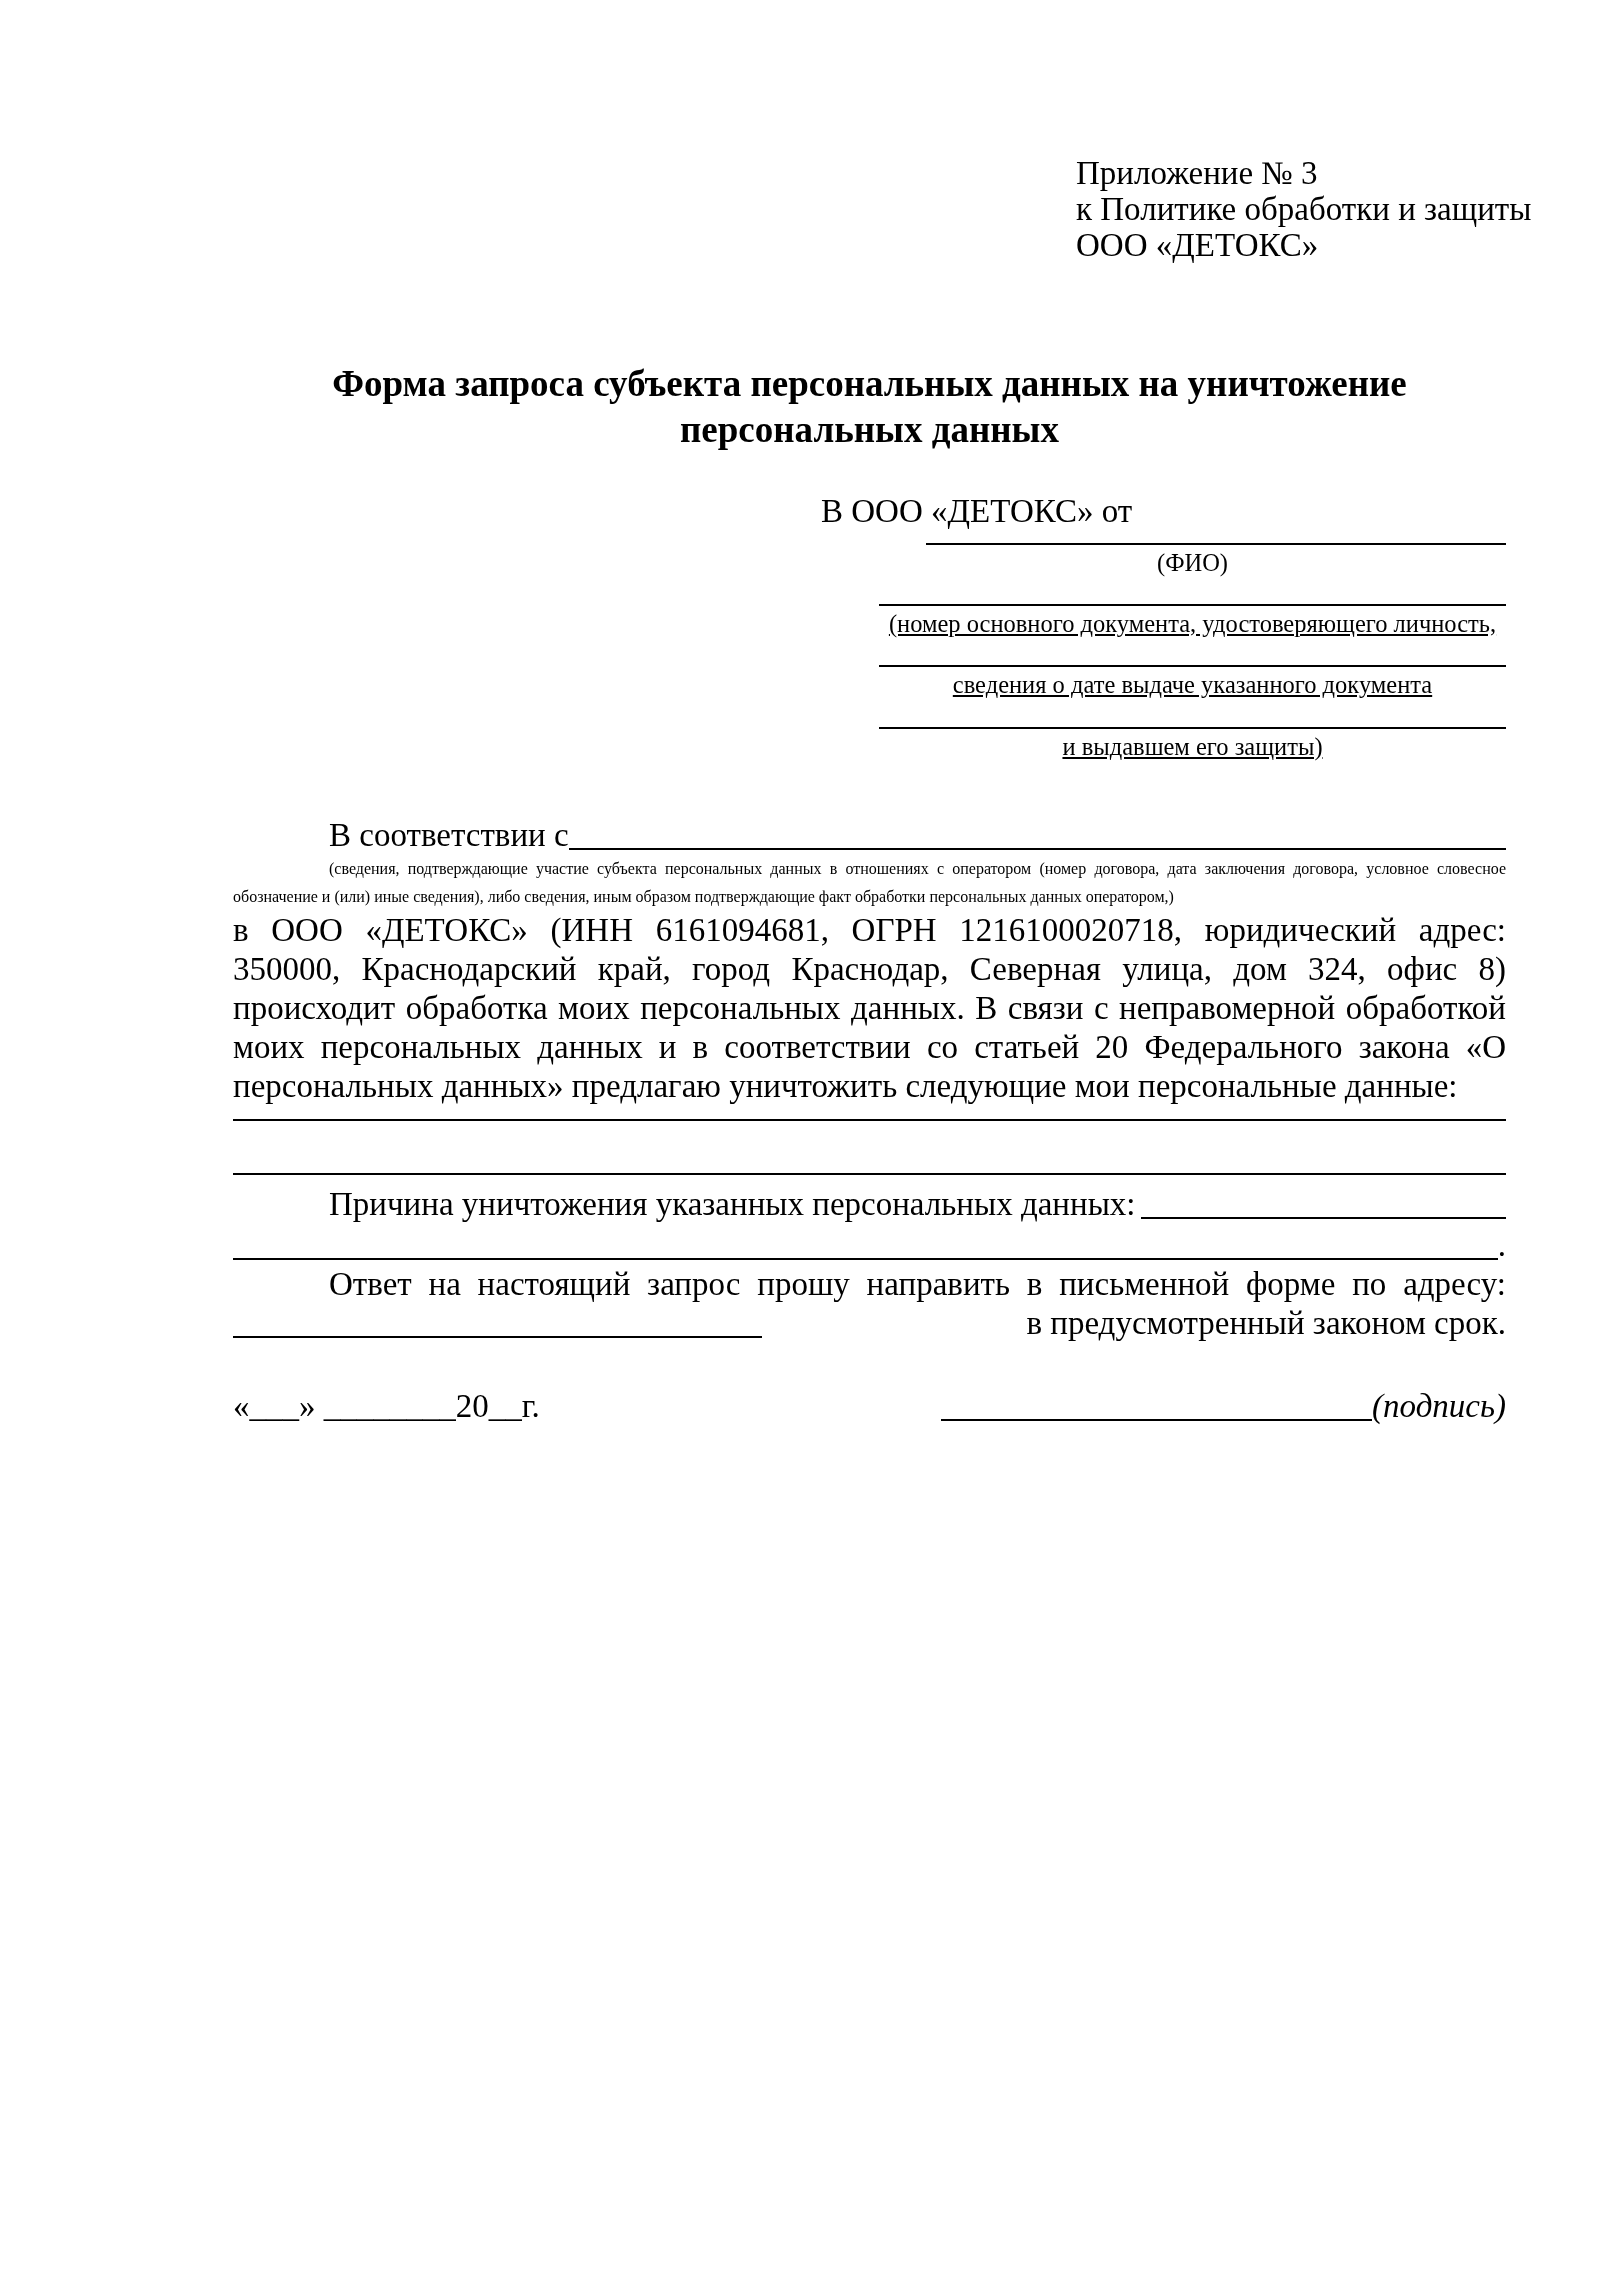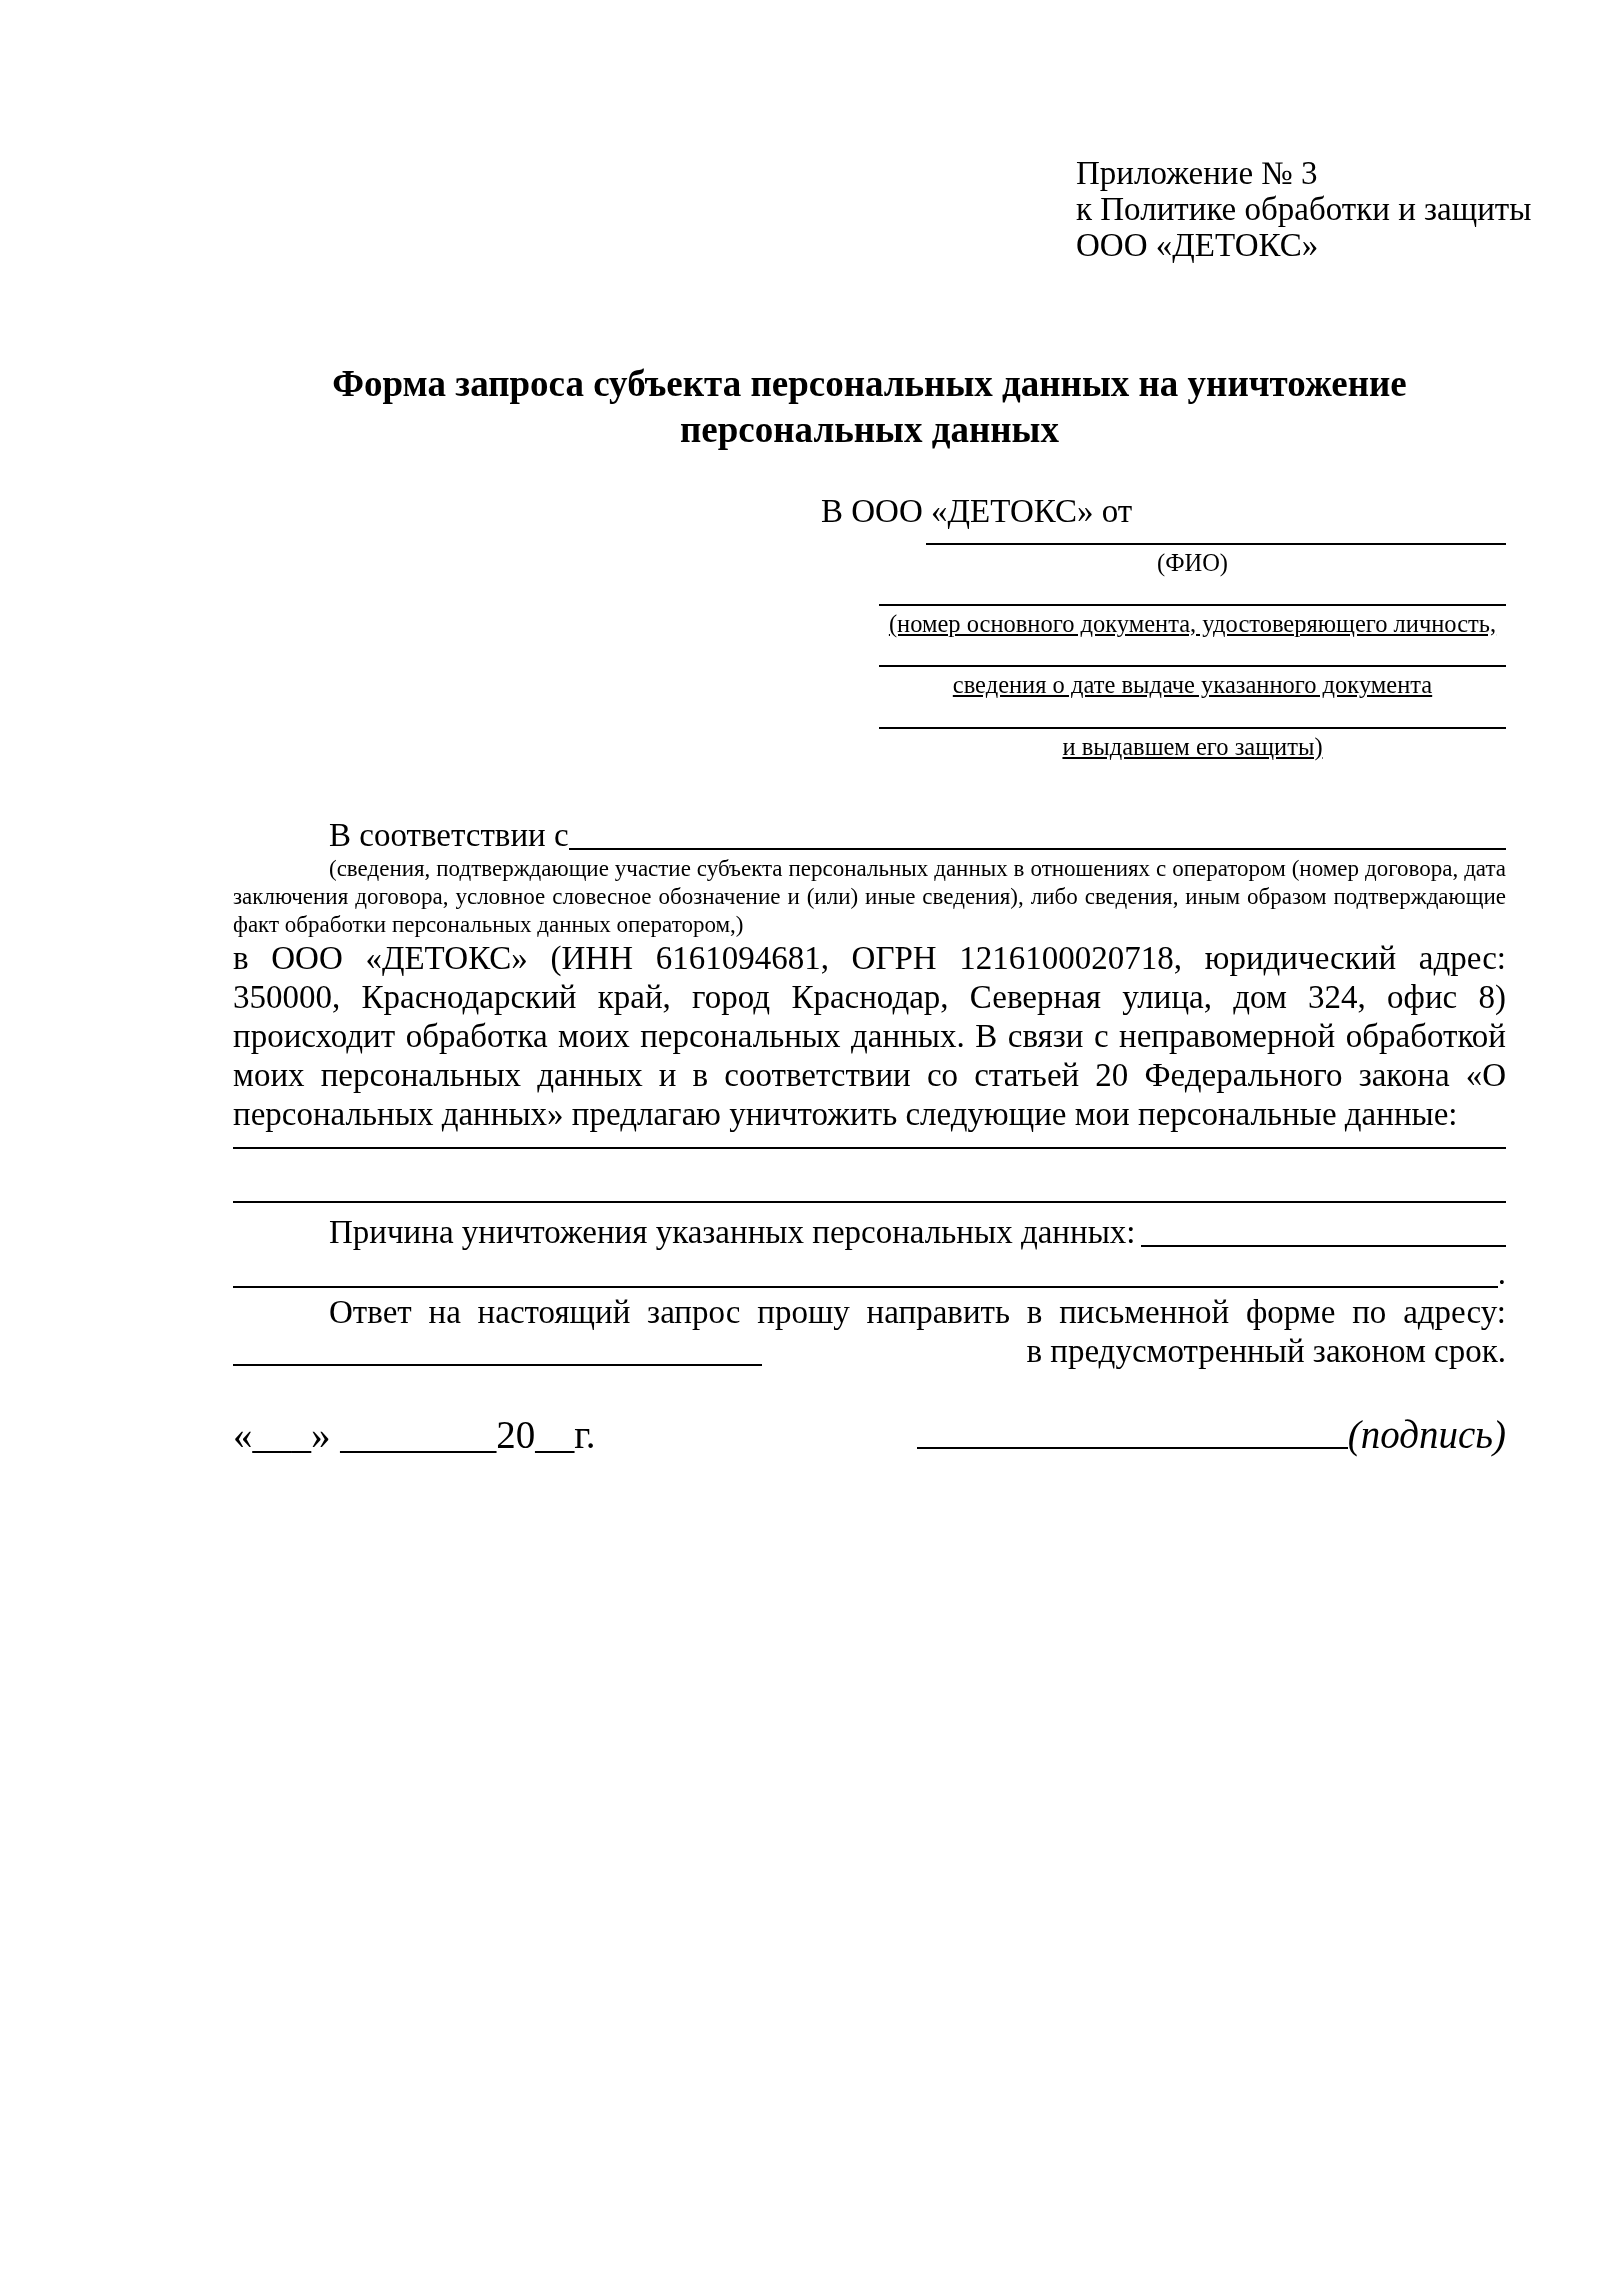--- a/index.html
+++ b/index.html
@@ -65,21 +65,21 @@
     margin-top: 55px;
     display: flex;
     align-items: flex-end;
     font-size: 33px;
     line-height: 39px;
   }
   .tab { display: inline-block; width: 96px; flex: none; }
   .fill-rule { flex: 1 1 auto; border-bottom: 2.9px solid #000; margin-bottom: 4.9px; }
 
   .fine-print {
-    font-size: 23px;
+    font-size: 16px;
     line-height: 28px;
     text-align: justify;
     text-indent: 96px;
   }
 
   .body-par {
     font-size: 33px;
     line-height: 39px;
     text-align: justify;
   }
@@ -119,21 +119,21 @@
     line-height: 39px;
     justify-content: space-between;
   }
   .rule-540 { width: 529px; flex: none; border-bottom: 2.9px solid #000; margin-bottom: 4.9px; }
 
   .date-row {
     margin-top: 43px;
     display: flex;
     justify-content: space-between;
     align-items: flex-end;
-    font-size: 39px;
+    font-size: 33px;
     line-height: 41px;
   }
   .sign-group { display: flex; align-items: flex-end; font-style: italic; }
   .rule-440 { width: 431px; flex: none; border-bottom: 2.9px solid #000; margin-bottom: 5.9px; }
   .nowrap { white-space: nowrap; }
 </style>
 </head>
 <body>
 
 <div class="page">

